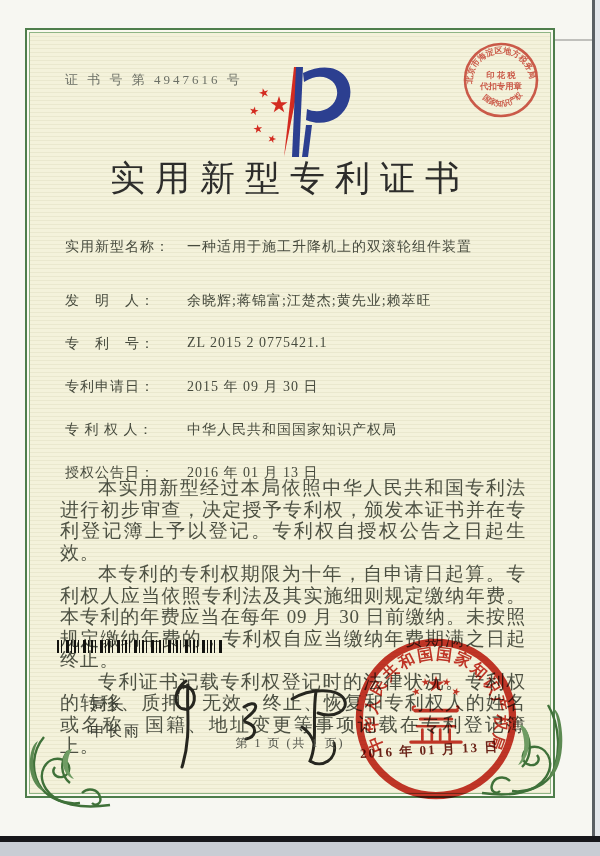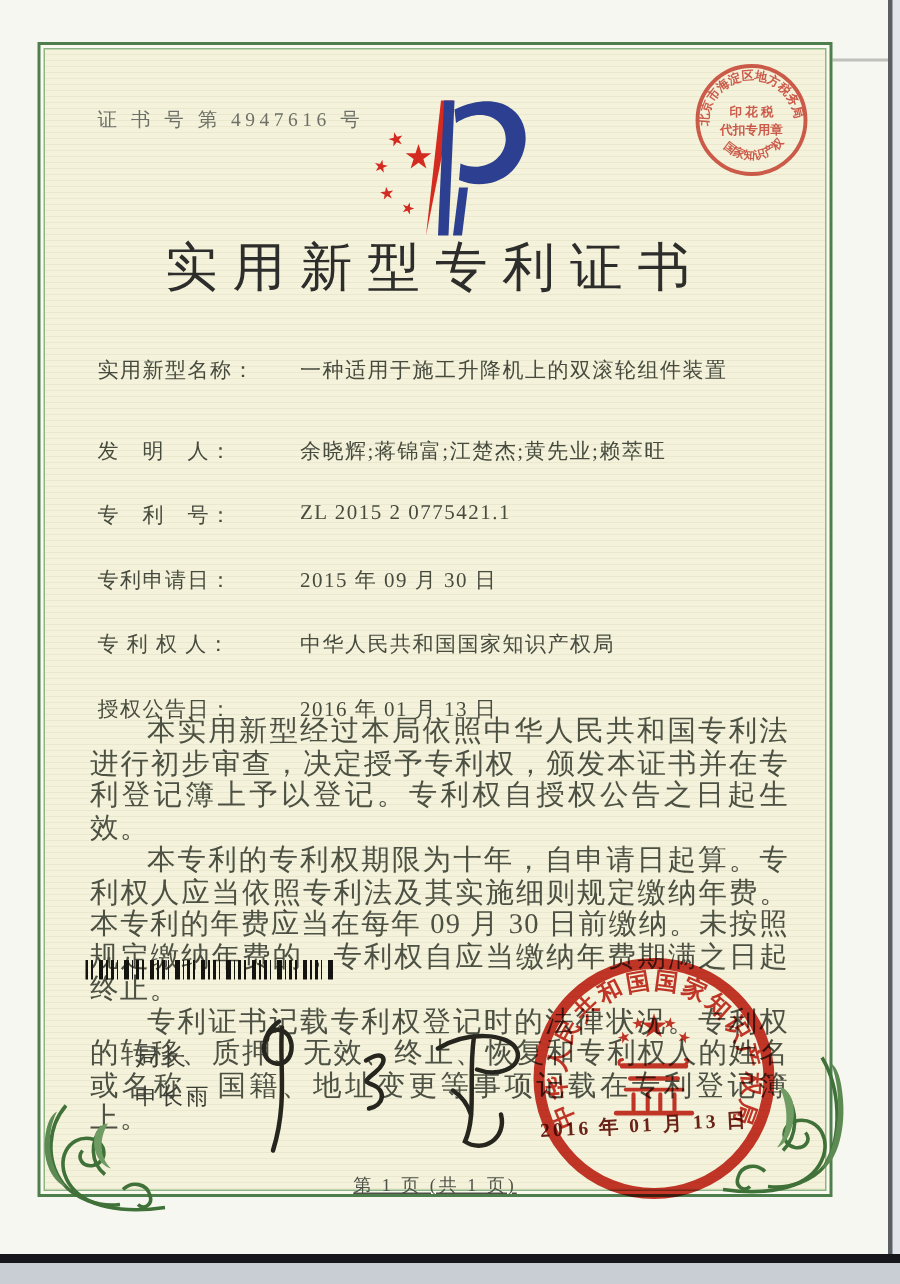--- a/index.html
+++ b/index.html
@@ -22,42 +22,42 @@
 
   .cert-no{position:absolute;left:35px;top:38px;font-size:13px;color:#6c7066;letter-spacing:3px;white-space:nowrap;}
 
   .logo{position:absolute;left:212px;top:30px;width:126px;height:102px;}
 
   .tax-stamp{position:absolute;left:430px;top:6px;width:82px;height:82px;opacity:.85;mix-blend-mode:multiply;}
 
   .title{position:absolute;left:0;top:122px;width:100%;text-align:center;
     font-size:35px;font-weight:500;color:#2d2d2b;letter-spacing:10px;white-space:nowrap;}
 
-  .field{position:absolute;left:35px;right:16px;display:flex;font-size:14px;color:#474b3e;white-space:nowrap;gap:13px;}
+  .field{position:absolute;left:35px;right:16px;display:flex;font-size:14px;color:#474b3e;white-space:nowrap;}
   .field .lbl{width:122px;flex:none;letter-spacing:1px;}
   .field .val{letter-spacing:1px;}
   .f0{top:205px;} .f1{top:259px;} .f2{top:302px;} .f3{top:345px;} .f4{top:388px;} .f5{top:431px;}
 
   .paras{position:absolute;left:30px;top:444px;width:466px;font-size:19px;line-height:21.5px;
     color:#4d5143;text-align:justify;letter-spacing:0.8px;}
   .paras p{margin:0;text-indent:2em;}
 
   .barcode{position:absolute;left:27px;top:607px;width:166px;height:13px;
     background:repeating-linear-gradient(90deg,#13130f 0 2px,transparent 2px 4px,#13130f 4px 5px,transparent 5px 9px,#13130f 9px 12px,transparent 12px 14px,#13130f 14px 15px,transparent 15px 17px);}
 
   .director-title{position:absolute;left:60px;top:662px;font-size:16px;color:#3b3e34;letter-spacing:2px;}
   .director-name{position:absolute;left:60px;top:689px;font-size:15px;color:#3b3e34;letter-spacing:2px;}
 
   .signature{position:absolute;left:122px;top:630px;width:210px;height:118px;}
 
   .seal{position:absolute;left:322px;top:602px;width:168px;height:168px;mix-blend-mode:multiply;opacity:.93;}
   .seal-date{position:absolute;left:330px;top:708px;width:150px;font-size:13px;font-weight:bold;
     color:#70251c;letter-spacing:2px;transform:rotate(-3deg);white-space:nowrap;mix-blend-mode:multiply;}
 
-  .footer{position:absolute;left:0;top:749px;width:100%;text-align:center;font-size:12px;color:#4e5148;letter-spacing:2px;text-decoration:underline;}
+  .footer{position:absolute;left:0;top:702px;width:100%;text-align:center;font-size:12px;color:#4e5148;letter-spacing:2px;}
 
   .flourish-l{position:absolute;left:-8px;top:698px;width:92px;height:88px;}
   .flourish-r{position:absolute;left:448px;top:662px;width:92px;height:112px;transform:scaleX(-1);}
 
   text{font-family:"Liberation Serif","DejaVu Serif",serif;}
 </style>
 </head>
 <body>
 
 <div class="scan-right-pad"></div>

